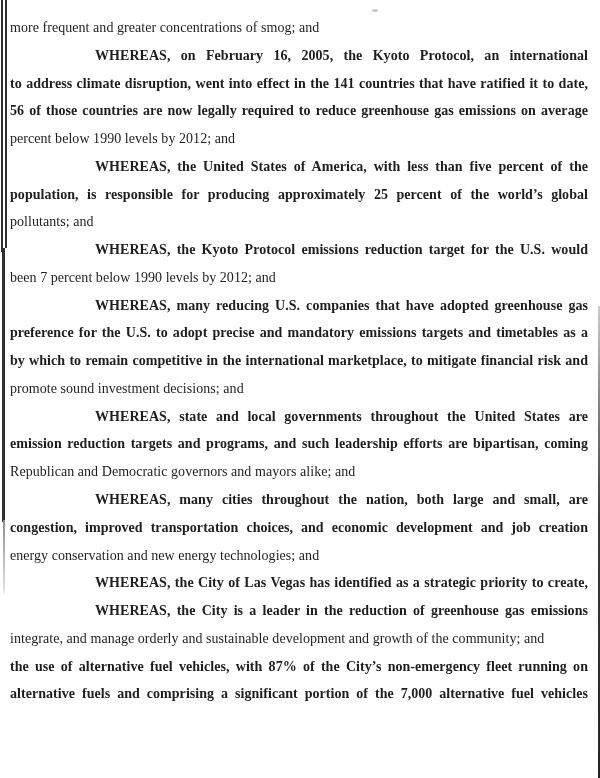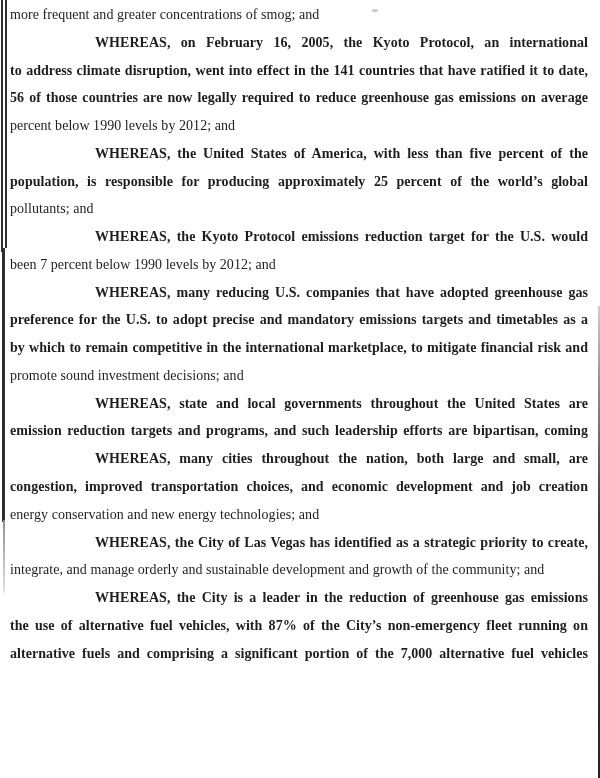--- a/index.html
+++ b/index.html
@@ -7,21 +7,21 @@
     width:600px;height:778px;overflow:hidden;
     background:#ffffff;
     font-family:"Liberation Serif","DejaVu Serif",serif;
   }
   .page{
     position:relative;width:600px;height:778px;
     background:var(--paper,#ffffff);
   }
   
   .doc-text{
-    position:absolute;left:10px;top:0;width:578px;padding-top:1px;
+    position:absolute;left:10px;top:0;width:578px;padding-top:14px;
   }
   .line{
     height:27.78px;line-height:27.78px;
     font-size:14px;letter-spacing:0.05px;
     color:var(--ink,#1e1e1e);
     text-align:left;
     overflow:hidden;
     white-space:normal;
   }
   .line.just{
@@ -64,22 +64,23 @@
       <div class="line just">population, is responsible for producing approximately 25 percent of the world’s global warming</div>
       <div class="line">pollutants; and</div>
       <div class="line just indent">WHEREAS, the Kyoto Protocol emissions reduction target for the U.S. would have</div>
       <div class="line">been 7 percent below 1990 levels by 2012; and</div>
       <div class="line just indent">WHEREAS, many reducing U.S. companies that have adopted greenhouse gas</div>
       <div class="line just">preference for the U.S. to adopt precise and mandatory emissions targets and timetables as a means</div>
       <div class="line just">by which to remain competitive in the international marketplace, to mitigate financial risk and to</div>
       <div class="line">promote sound investment decisions; and</div>
       <div class="line just indent">WHEREAS, state and local governments throughout the United States are adopting</div>
       <div class="line just">emission reduction targets and programs, and such leadership efforts are bipartisan, coming from</div>
+      <div class="line">Republican and Democratic governors and mayors alike; and</div>
       <div class="line just indent">WHEREAS, many cities throughout the nation, both large and small, are reducing</div>
       <div class="line just">congestion, improved transportation choices, and economic development and job creation through</div>
       <div class="line">energy conservation and new energy technologies; and</div>
       <div class="line just indent">WHEREAS, the City of Las Vegas has identified as a strategic priority to create,</div>
+      <div class="line just indent">WHEREAS, the City is a leader in the reduction of greenhouse gas emissions through</div>
       <div class="line">integrate, and manage orderly and sustainable development and growth of the community; and</div>
-      <div class="line just indent">WHEREAS, the City is a leader in the reduction of greenhouse gas emissions through</div>
       <div class="line just">the use of alternative fuel vehicles, with 87% of the City’s non-emergency fleet running on</div>
       <div class="line just">alternative fuels and comprising a significant portion of the 7,000 alternative fuel vehicles operating</div>
     </div>
 </div>
 
 </body></html>

